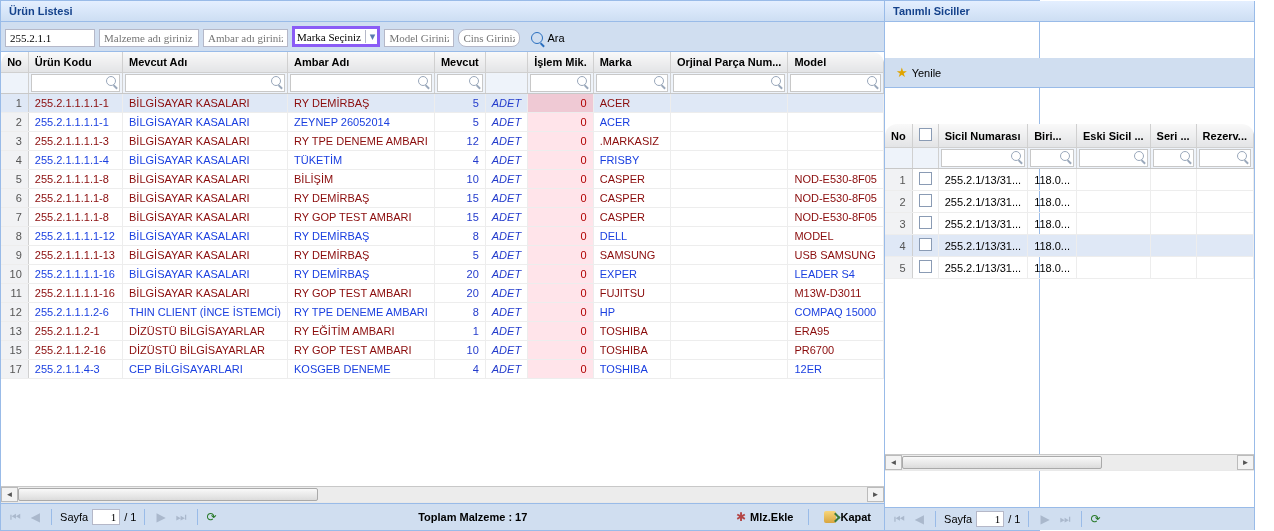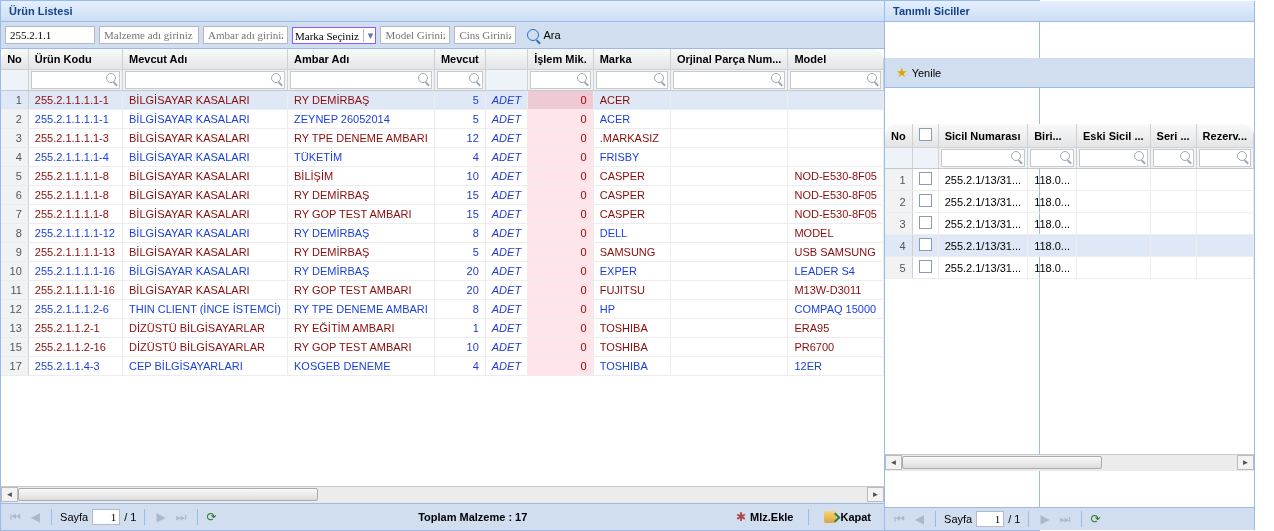--- a/index.html
+++ b/index.html
@@ -5,21 +5,21 @@
   * { box-sizing: border-box; }
   body { margin:0; font: 11px Tahoma, Arial, sans-serif; color:#000; background:#fff; }
   .app { display:flex; width:1040px; height:531px; border:1px solid #99bbe8; }
   .panel { display:flex; flex-direction:column; border-right:1px solid #99bbe8; }
   .panel.left { flex:0 0 884px; }
   .panel.right { flex:1;gap:36px; }
   .panel-header { background:linear-gradient(#e4efff,#cddef3); color:#15428b; font-weight:bold; padding:4px 8px; border-bottom:1px solid #99bbe8; }
   .toolbar { display:flex; align-items:flex-end; gap:4px; padding:4px; background:#d0def0; border-bottom:1px solid #99bbe8; }
   .tinput { border:1px solid #b5b8c8; padding:2px 4px; font:11px Tahoma; color:#000; background:#fff; }
   .tinput.ph { color:#888; }
-  .tselect { border:1px solid #8b5cf6; padding:1px 2px; font:11px Tahoma; background:#fff; display:inline-flex; align-items:center; gap:4px;}
+  .tselect { border:3px solid #8b5cf6; padding:1px 2px; font:11px Tahoma; background:#fff; display:inline-flex; align-items:center; gap:4px;}
   .tselect .arrow{border-left:1px solid #b5b8c8;padding-left:4px;color:#5a7bb0;}
   .btn { display:inline-flex; align-items:center; gap:4px; padding:2px 6px; border:1px solid #a9c3e6; background:linear-gradient(#fefefe,#e1ecfa); cursor:pointer; }
   .btn.plain{border-color:transparent;background:transparent;}
   .mag { width:12px;height:12px;border:1.5px solid #2a6fbf;border-radius:50%;position:relative;display:inline-block;}
   .mag::after{content:"";position:absolute;width:5px;height:1.5px;background:#2a6fbf;transform:rotate(45deg);bottom:-2px;right:-3px;}
   .grid { flex:1; overflow:auto; position:relative;border-radius:12px; }
   table { border-collapse:collapse; width:100%; }
   th { background:linear-gradient(#f9f9f9,#e3e4e6); border-right:1px solid #d0d0d0; border-bottom:1px solid #d0d0d0; font-weight:bold; text-align:left; padding:4px 6px; white-space:nowrap; position:sticky; }
   th.num { width:28px; text-align:right;}
   .filter-row td { background:#eef3fa; border-right:1px solid #d0d0d0; border-bottom:1px solid #c8c8c8; padding:1px 2px; }
@@ -66,21 +66,21 @@
 
     <div class="toolbar">
       <input class="tinput" style="width: 90px;" value="255.2.1.1">
       <input class="tinput ph" style="width: 100px;" placeholder="Malzeme adı giriniz">
       <input class="tinput ph" style="width: 85px;" placeholder="Ambar adı giriniz">
       <span class="tselect">
           <span>Marka Seçiniz</span>
           <span class="arrow">▾</span>
         </span>
       <input class="tinput ph" style="width: 70px;" placeholder="Model Giriniz">
-      <input class="tinput ph" style="width: 62px;" placeholder="Cins Giriniz">
+      <input class="tinput ph" style="width: 62px; border-radius: 8px;" placeholder="Cins Giriniz">
       <span class="btn plain">
           <span class="mag"></span>
           <span>Ara</span>
         </span>
     </div>
 
     <div class="grid">
       <table id="left-table">
         <thead>
           <tr>

